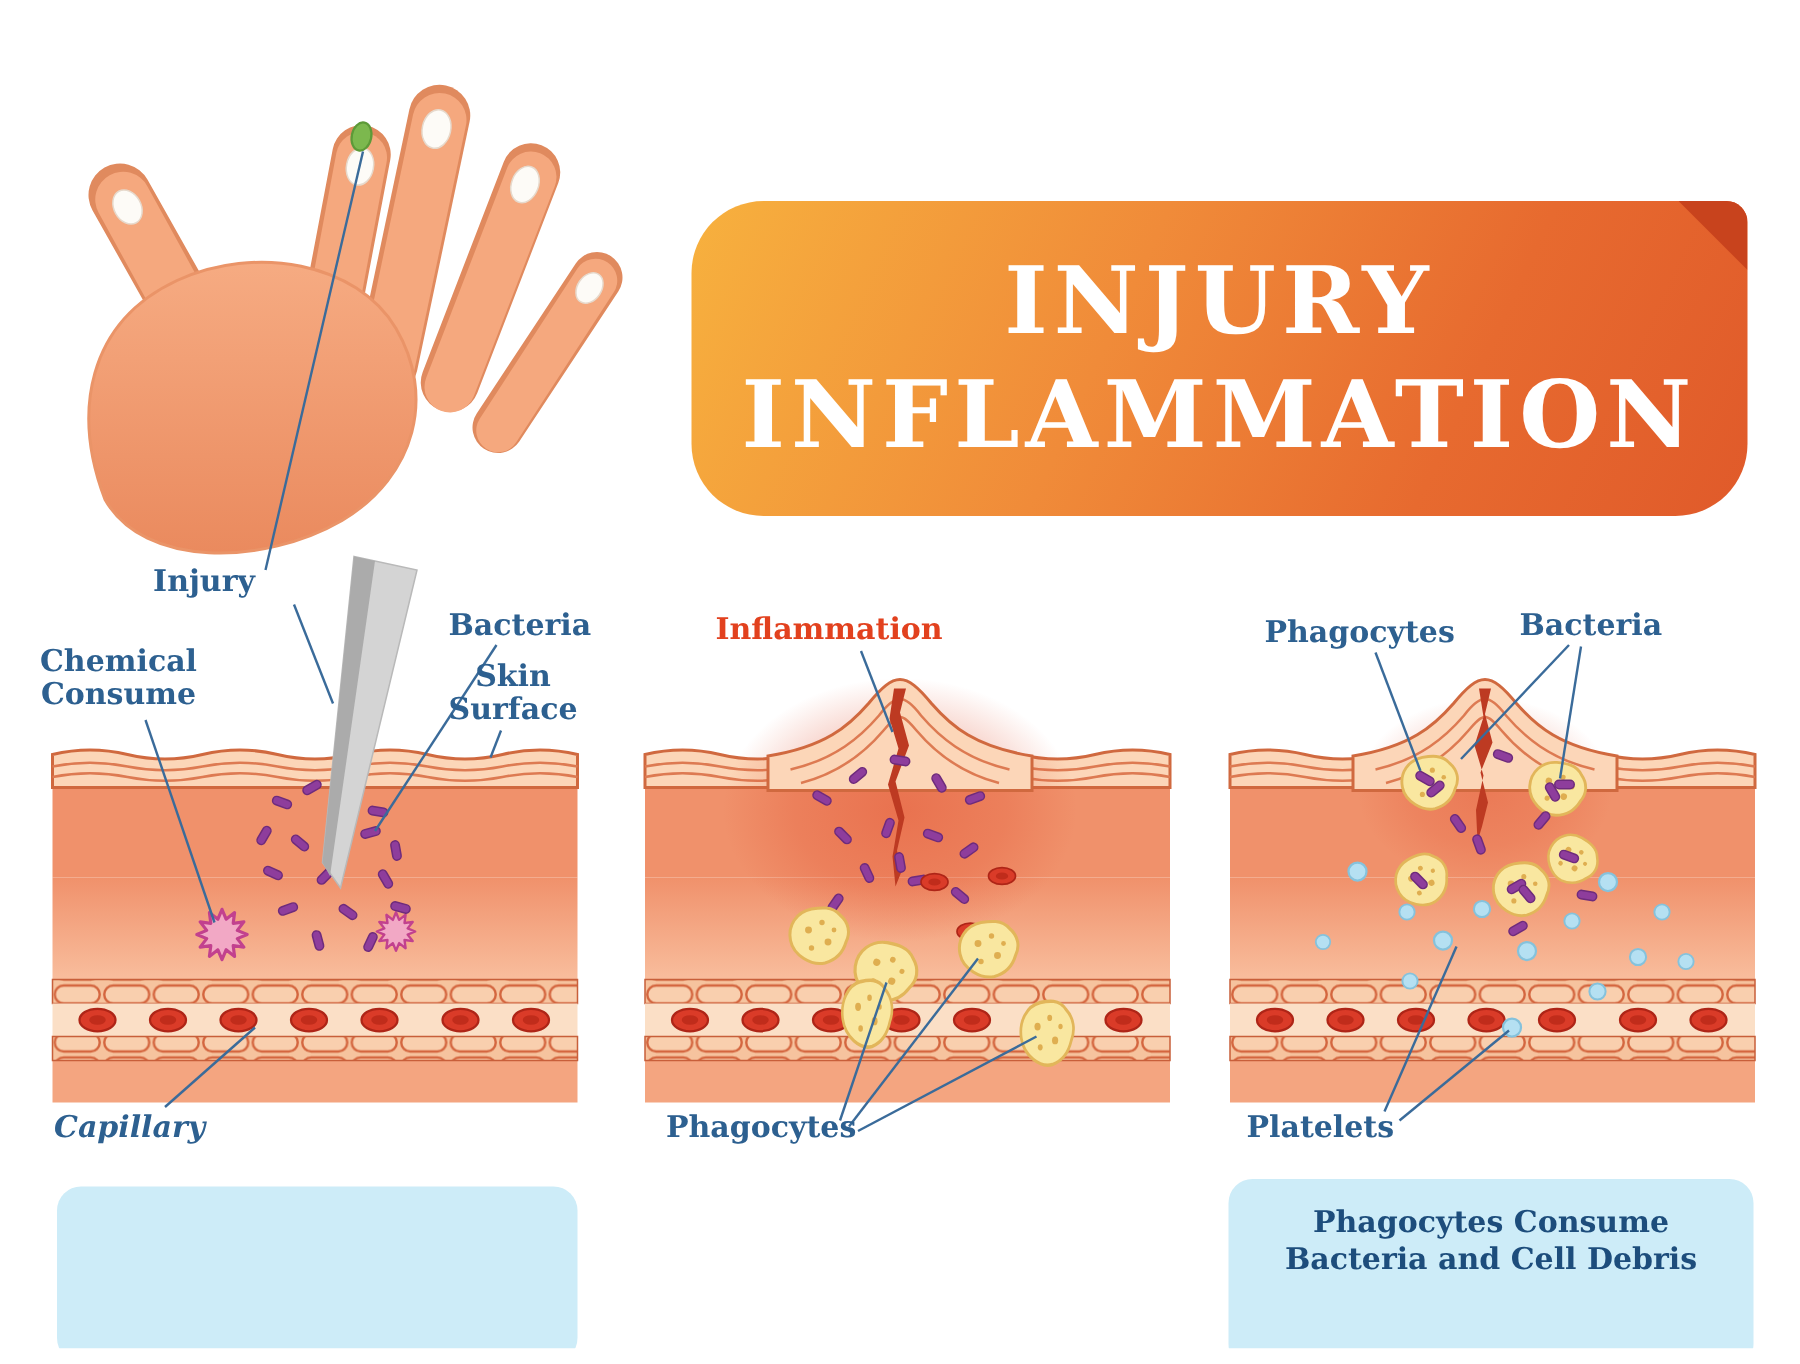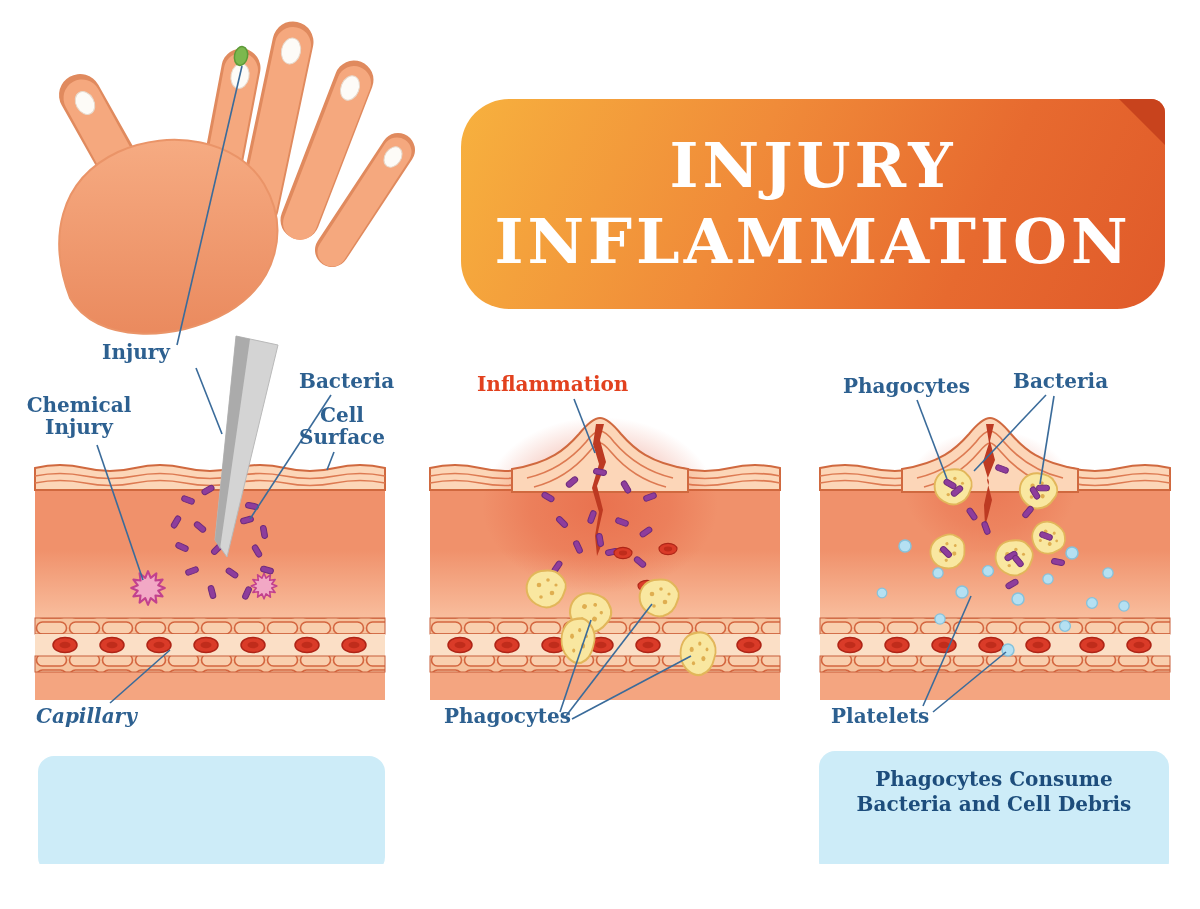--- a/index.html
+++ b/index.html
@@ -1,17 +1,17 @@
 <!DOCTYPE html>
 <html><head>
 <meta charset="utf-8">
 <style>
   html,body{margin:0;padding:0;background:#fff;}
   .stage{position:relative;width:1200px;height:864px;background:#ffffff;overflow:hidden;
-         font-family:"DejaVu Serif","Liberation Serif",serif;}
+         font-family:"DejaVu Serif","Liberation Serif",serif;margin-top:35px;}
   svg{position:absolute;left:0;top:0;}
   .lbl{position:absolute;font-weight:bold;color:#2d6090;font-size:20px;line-height:1.12;
        text-align:center;z-index:3;}
   .lbl.red{color:#e2411e;}
   .banner{position:absolute;left:461px;top:99px;width:704px;height:210px;z-index:2;
           border-radius:48px;border-top-right-radius:14px;
           background:linear-gradient(115deg,#f7b13e 0%,#f08b39 40%,#e76a2f 72%,#e05a2a 100%);
           display:flex;flex-direction:column;align-items:center;justify-content:center;}
   .banner-line{color:#ffffff;font-weight:bold;font-size:62px;letter-spacing:4px;line-height:1.22;
                text-align:center;}
@@ -260,23 +260,23 @@
   </g>
 </svg>
 
   <div class="banner">
     <div class="fold"></div>
     <div class="banner-line">INJURY</div>
     <div class="banner-line">INFLAMMATION</div>
   </div>
 
   <div class="lbl" style="left:101px;top:341px;width:70px;">Injury</div>
-  <div class="lbl" style="left:26px;top:394px;width:106px;">Chemical Injury</div>
+  <div class="lbl" style="left:26px;top:394px;width:106px;">Chemical Consume</div>
   <div class="lbl" style="left:299px;top:370px;width:90px;">Bacteria</div>
-  <div class="lbl" style="left:296px;top:404px;width:92px;">Cell Surface</div>
+  <div class="lbl" style="left:296px;top:404px;width:92px;">Skin Surface</div>
   <div class="lbl" style="left:36px;top:705px;width:100px;font-style:italic;">Capillary</div>
   <div class="lbl red" style="left:477px;top:373px;width:140px;">Inflammation</div>
   <div class="lbl" style="left:444px;top:705px;width:120px;">Phagocytes</div>
   <div class="lbl" style="left:843px;top:375px;width:124px;">Phagocytes</div>
   <div class="lbl" style="left:1013px;top:370px;width:90px;">Bacteria</div>
   <div class="lbl" style="left:831px;top:705px;width:95px;text-align:center;">Platelets</div>
 
   <div class="cap c1" style="left:38px;top:756px;width:347px;height:117px;">
   </div>
   <div class="cap c3" style="left:819px;top:751px;width:350px;height:126px;">

